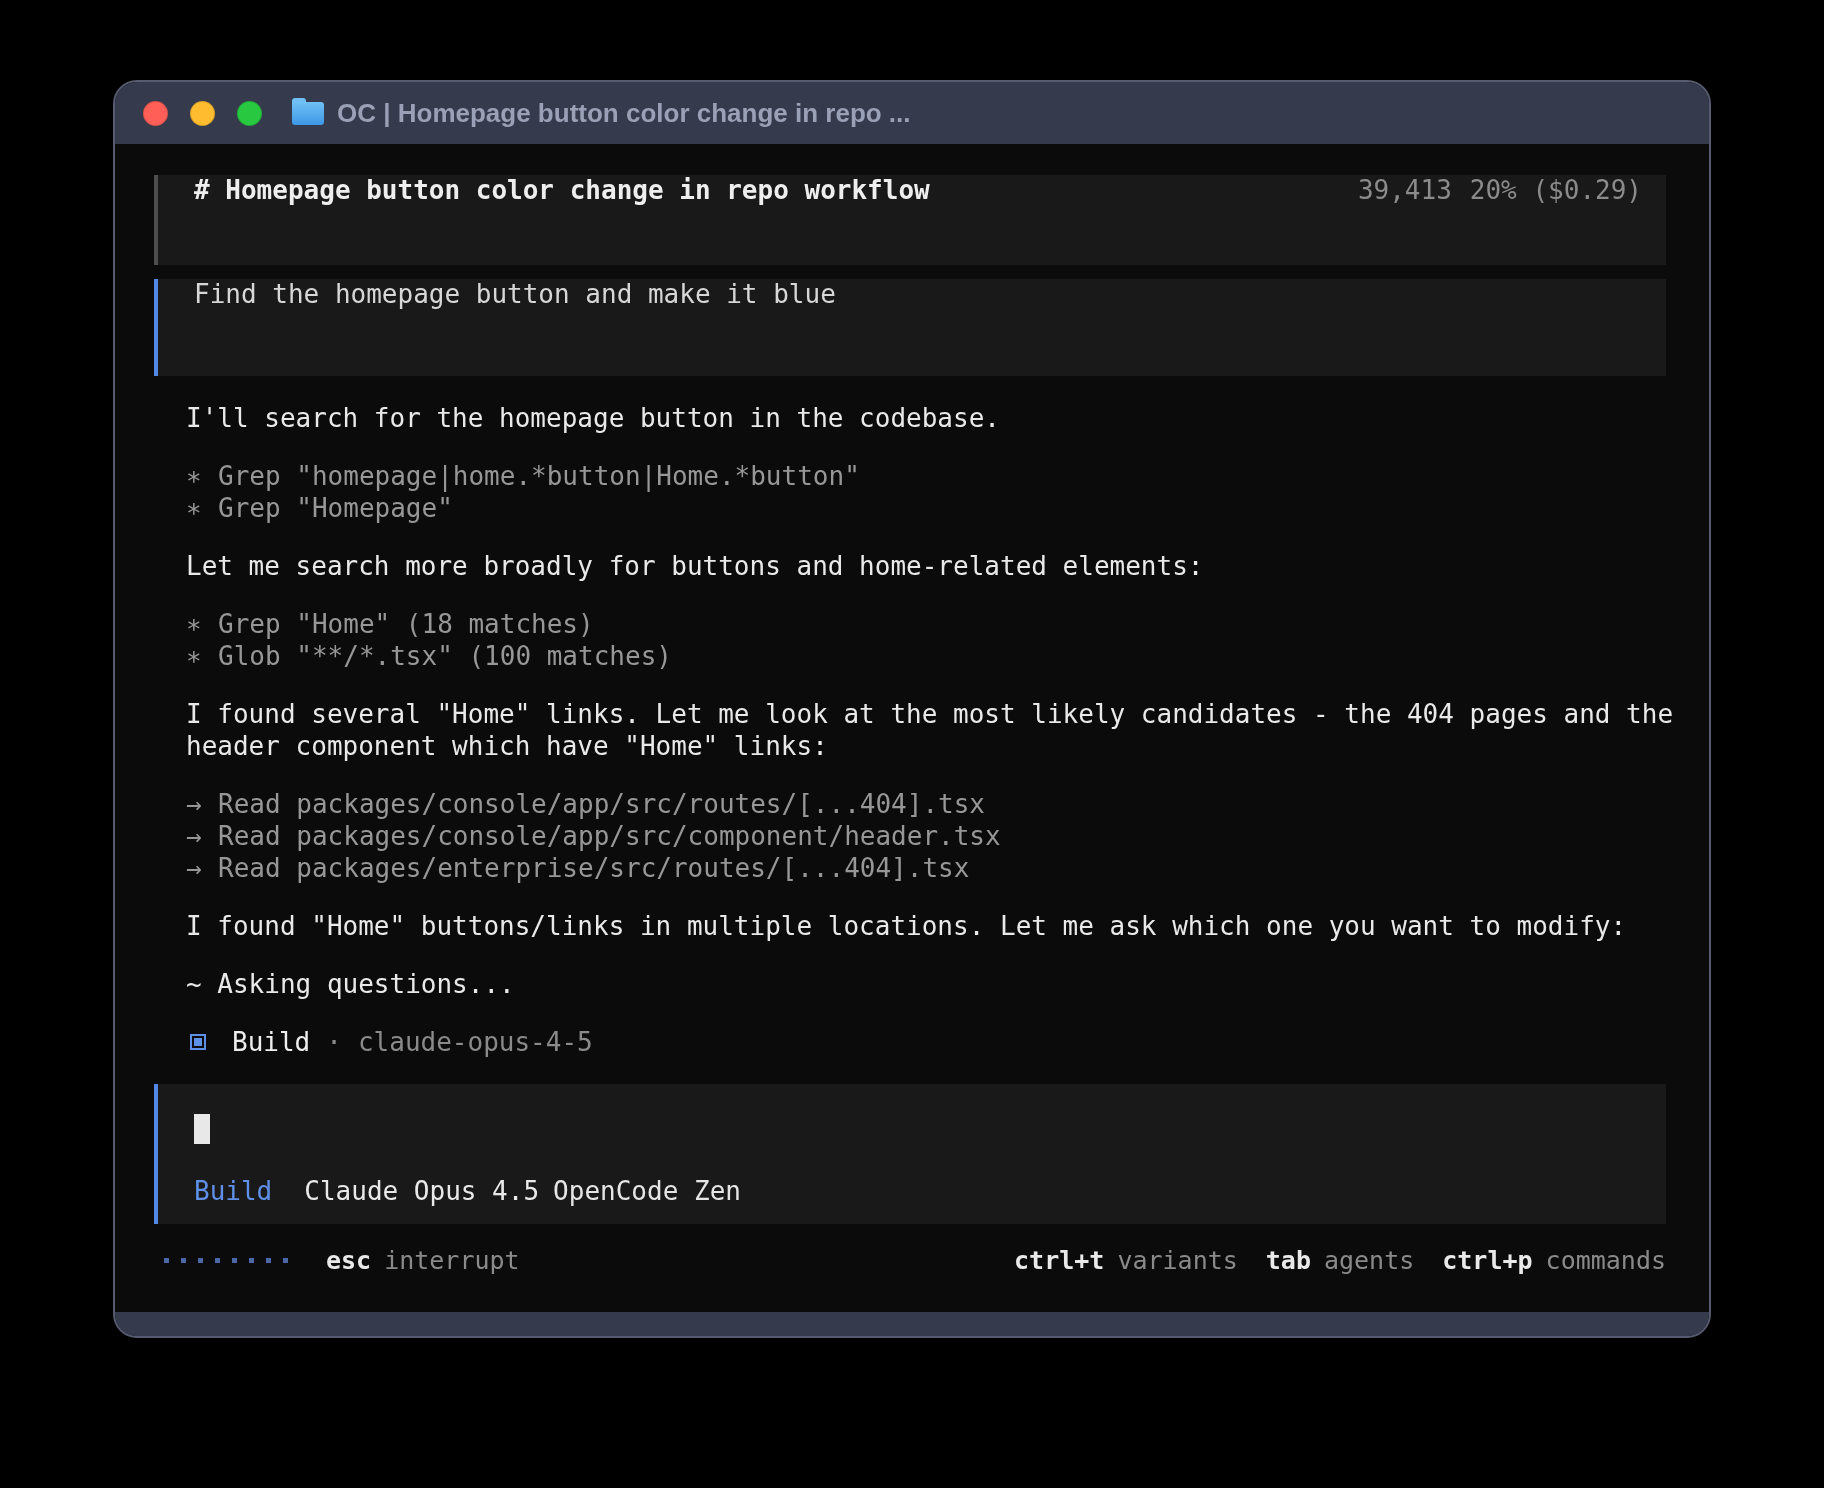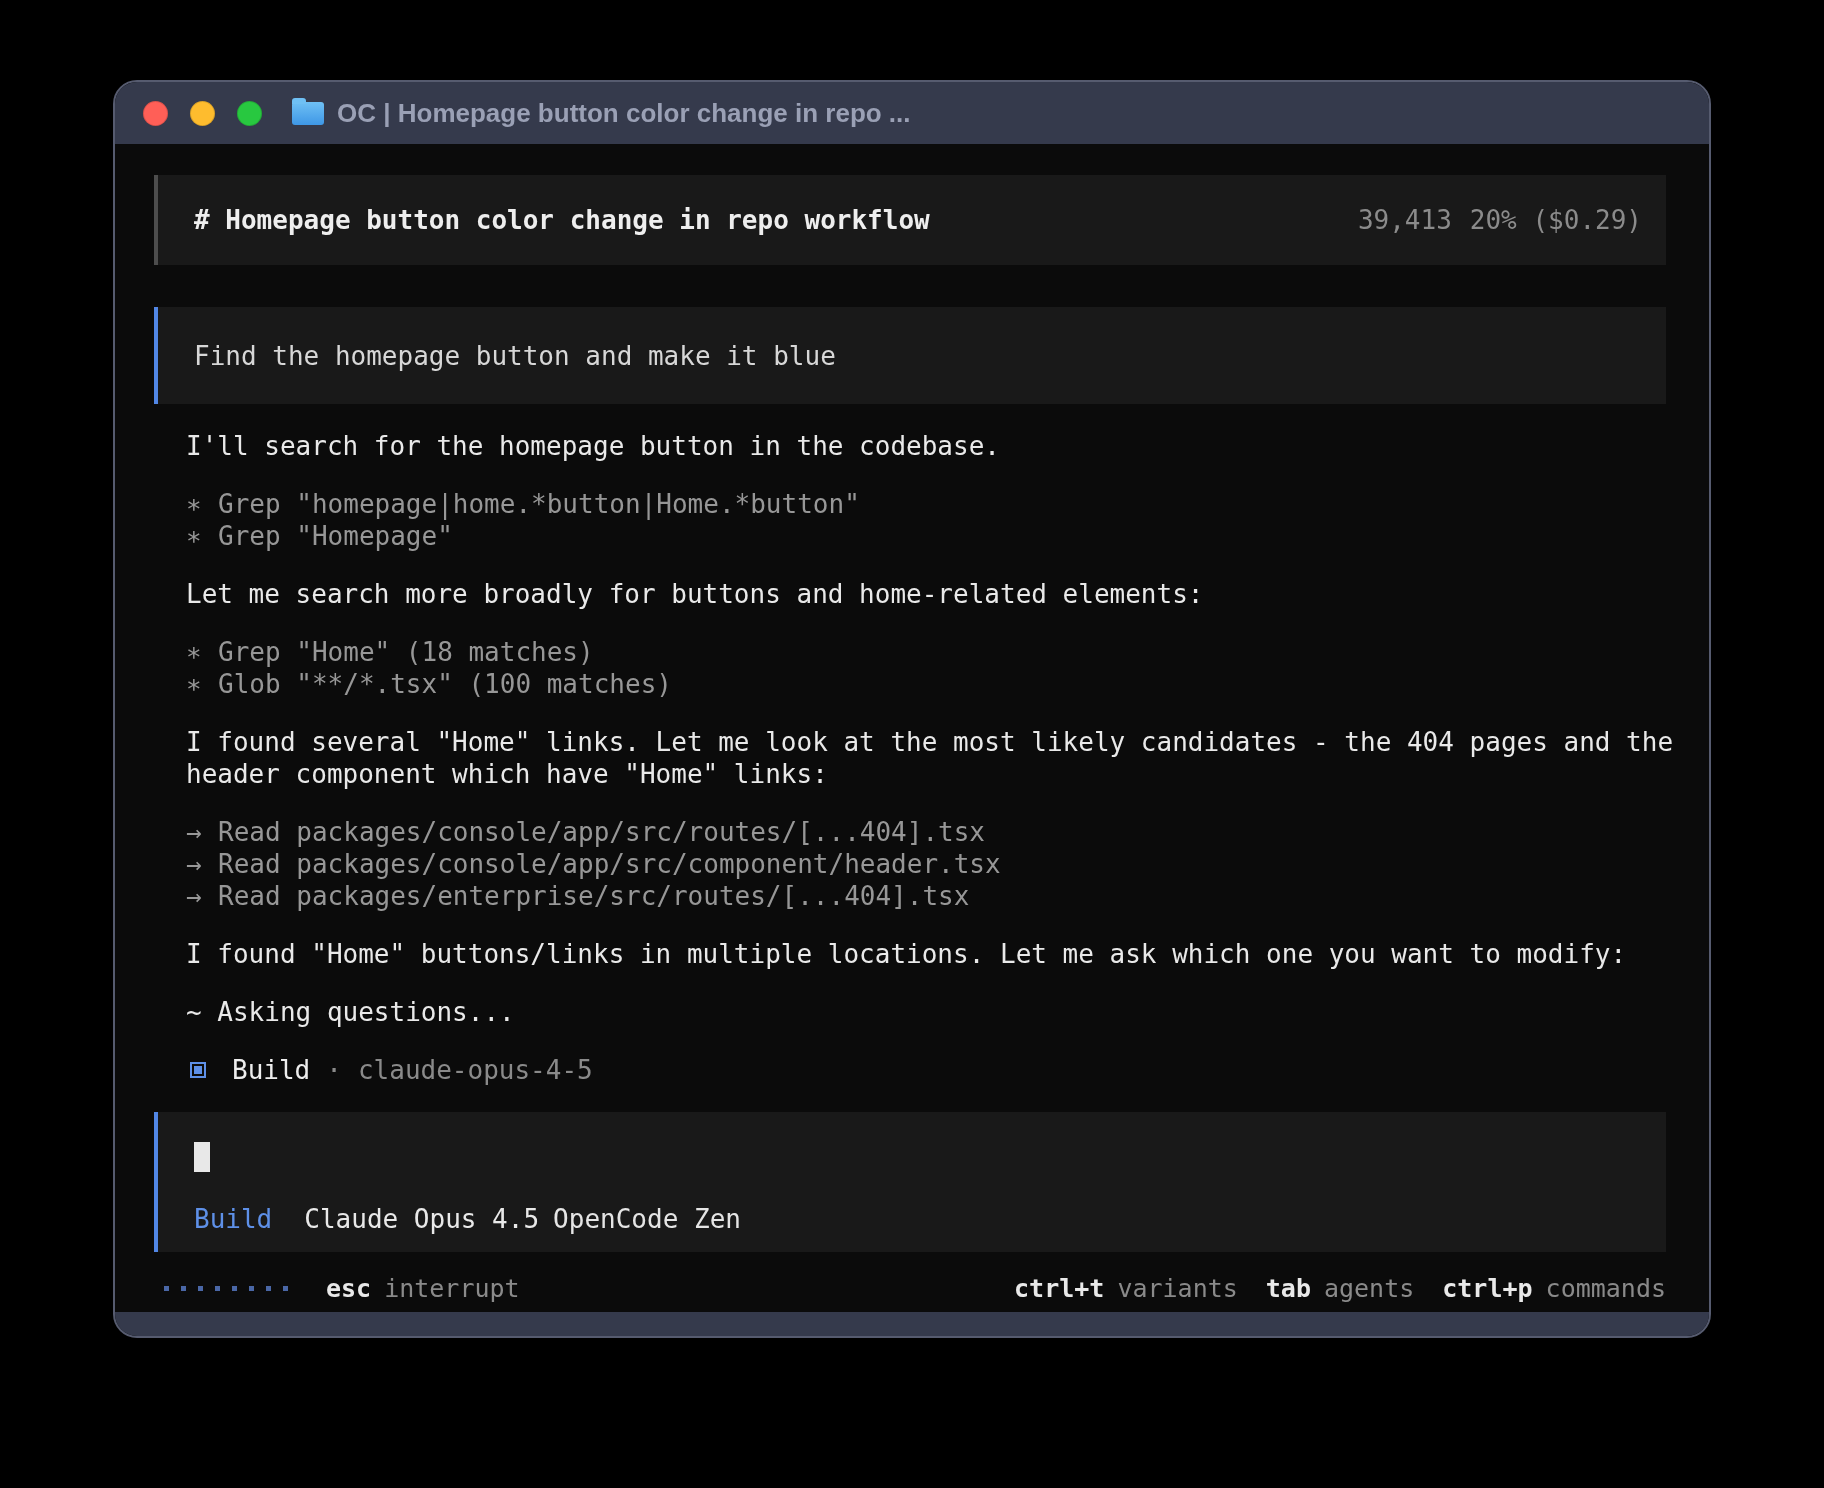--- a/index.html
+++ b/index.html
@@ -33,27 +33,27 @@
   .wtitle{
     margin-left:13px;color:#9aa0b5;font-family:"Liberation Sans",sans-serif;
     font-weight:bold;font-size:26px;white-space:nowrap;
   }
   
   .content{
     flex:1 1 auto;background:#0b0b0b;padding:31px 43px 0 39px;
     font-size:26px;color:#e9e9e9;box-sizing:border-box;position:relative;
   }
   .panel{
-    background:#191919;box-sizing:border-box;display:flex;align-items:center;
+    background:#191919;box-sizing:border-box;display:flex;align-items:flex-start;
     padding-left:36px;padding-right:20px;
   }
   .header-panel{height:90px;border-left:4px solid #4d4d4d;}
   .htitle{font-weight:bold;color:#eeeeee;flex:1 1 auto;white-space:nowrap;}
   .hright{display:flex;gap:18px;color:#8b8b8b;white-space:nowrap;padding-right:4px;}
-  .user-panel{height:97px;border-left:4px solid #5287e6;margin-top:42px;color:#d7d7d7;}
+  .user-panel{height:97px;border-left:4px solid #5287e6;margin-top:14px;color:#d7d7d7;}
   .line{height:32px;line-height:32px;margin-left:32px;white-space:nowrap;}
   .group{margin-top:26px;}
   .bright{color:#e9e9e9;}
   .dim{color:#979797;}
   .dim2{color:#787878;}
   .accent{color:#5e90e8;}
   .bullet{display:inline-block;width:32px;}
   
   .agent-line{display:flex;align-items:center;margin-left:36px;height:32px;margin-top:26px;}
   .agent-icon{

